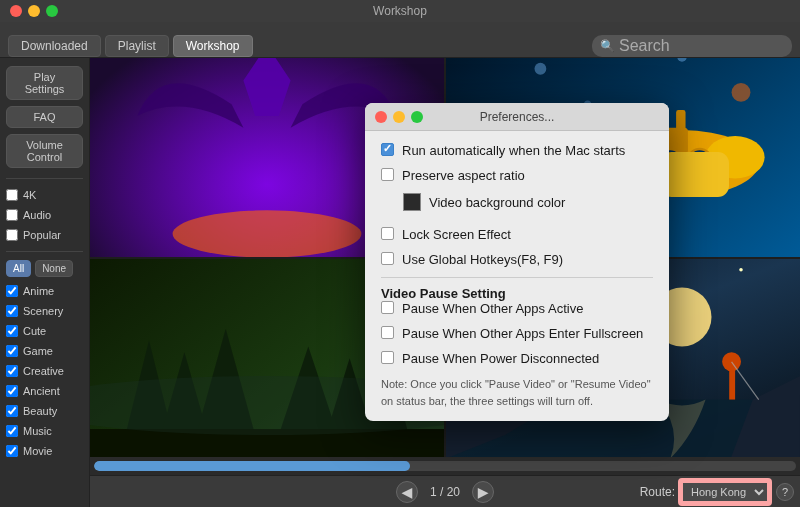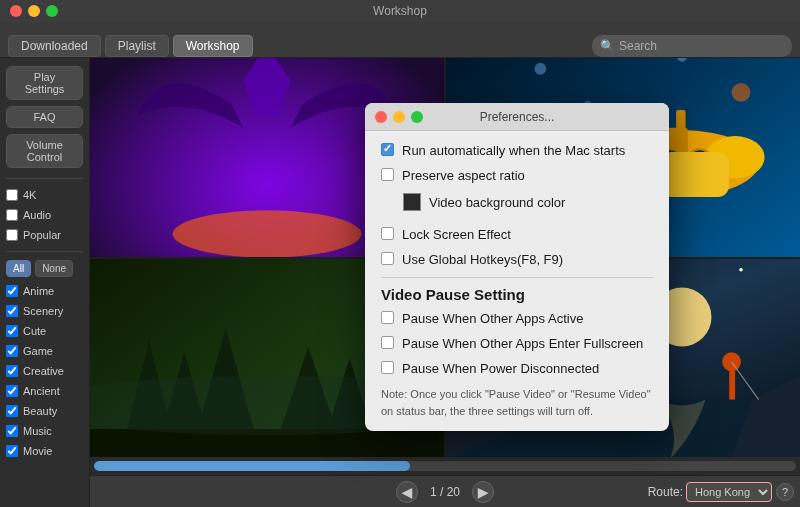--- a/index.html
+++ b/index.html
@@ -82,21 +82,21 @@
     .search-icon-span {
       color: #aaa;
       font-size: 12px;
       margin-right: 4px;
     }
     .search-input {
       background: transparent;
       border: none;
       outline: none;
       color: #ccc;
-      font-size: 12px;
+      font-size: 16px;
       width: 100%;
     }
     .search-input::placeholder { color: #aaa; }
 
     
     .main-layout {
       display: flex;
       height: calc(507px - 22px - 36px);
     }
 
@@ -248,21 +248,21 @@
       position: absolute;
       right: 28px;
       display: flex;
       align-items: center;
       gap: 3px;
       font-size: 12px;
       color: #ccc;
     }
     .route-select {
       background: #4a4a4a;
-      border: 1px solid #fca5a5;
+      border: 5px solid #fca5a5;
       border-radius: 4px;
       color: #ccc;
       font-size: 11px;
       padding: 2px 4px;
     }
     .help-btn {
       width: 18px; height: 18px;
       border-radius: 50%;
       border: 1px solid #666;
       background: #4a4a4a;
@@ -363,23 +363,22 @@
       margin-bottom: 16px;
     }
     .color-swatch {
       width: 18px; height: 18px;
       border: 1px solid #888;
       background: #2a2a2a;
       cursor: pointer;
     }
     .section-title {
       font-weight: bold;
-      font-size: 15px;
+      font-size: 13px;
       color: #1a1a1a;
-      margin-bottom: 8px;
       margin-top: 4px;
     }
     .modal-note {
       font-size: 11px;
       color: #555;
       line-height: 1.5;
       margin-top: 6px;
     }
     .modal-divider {
       height: 1px;

